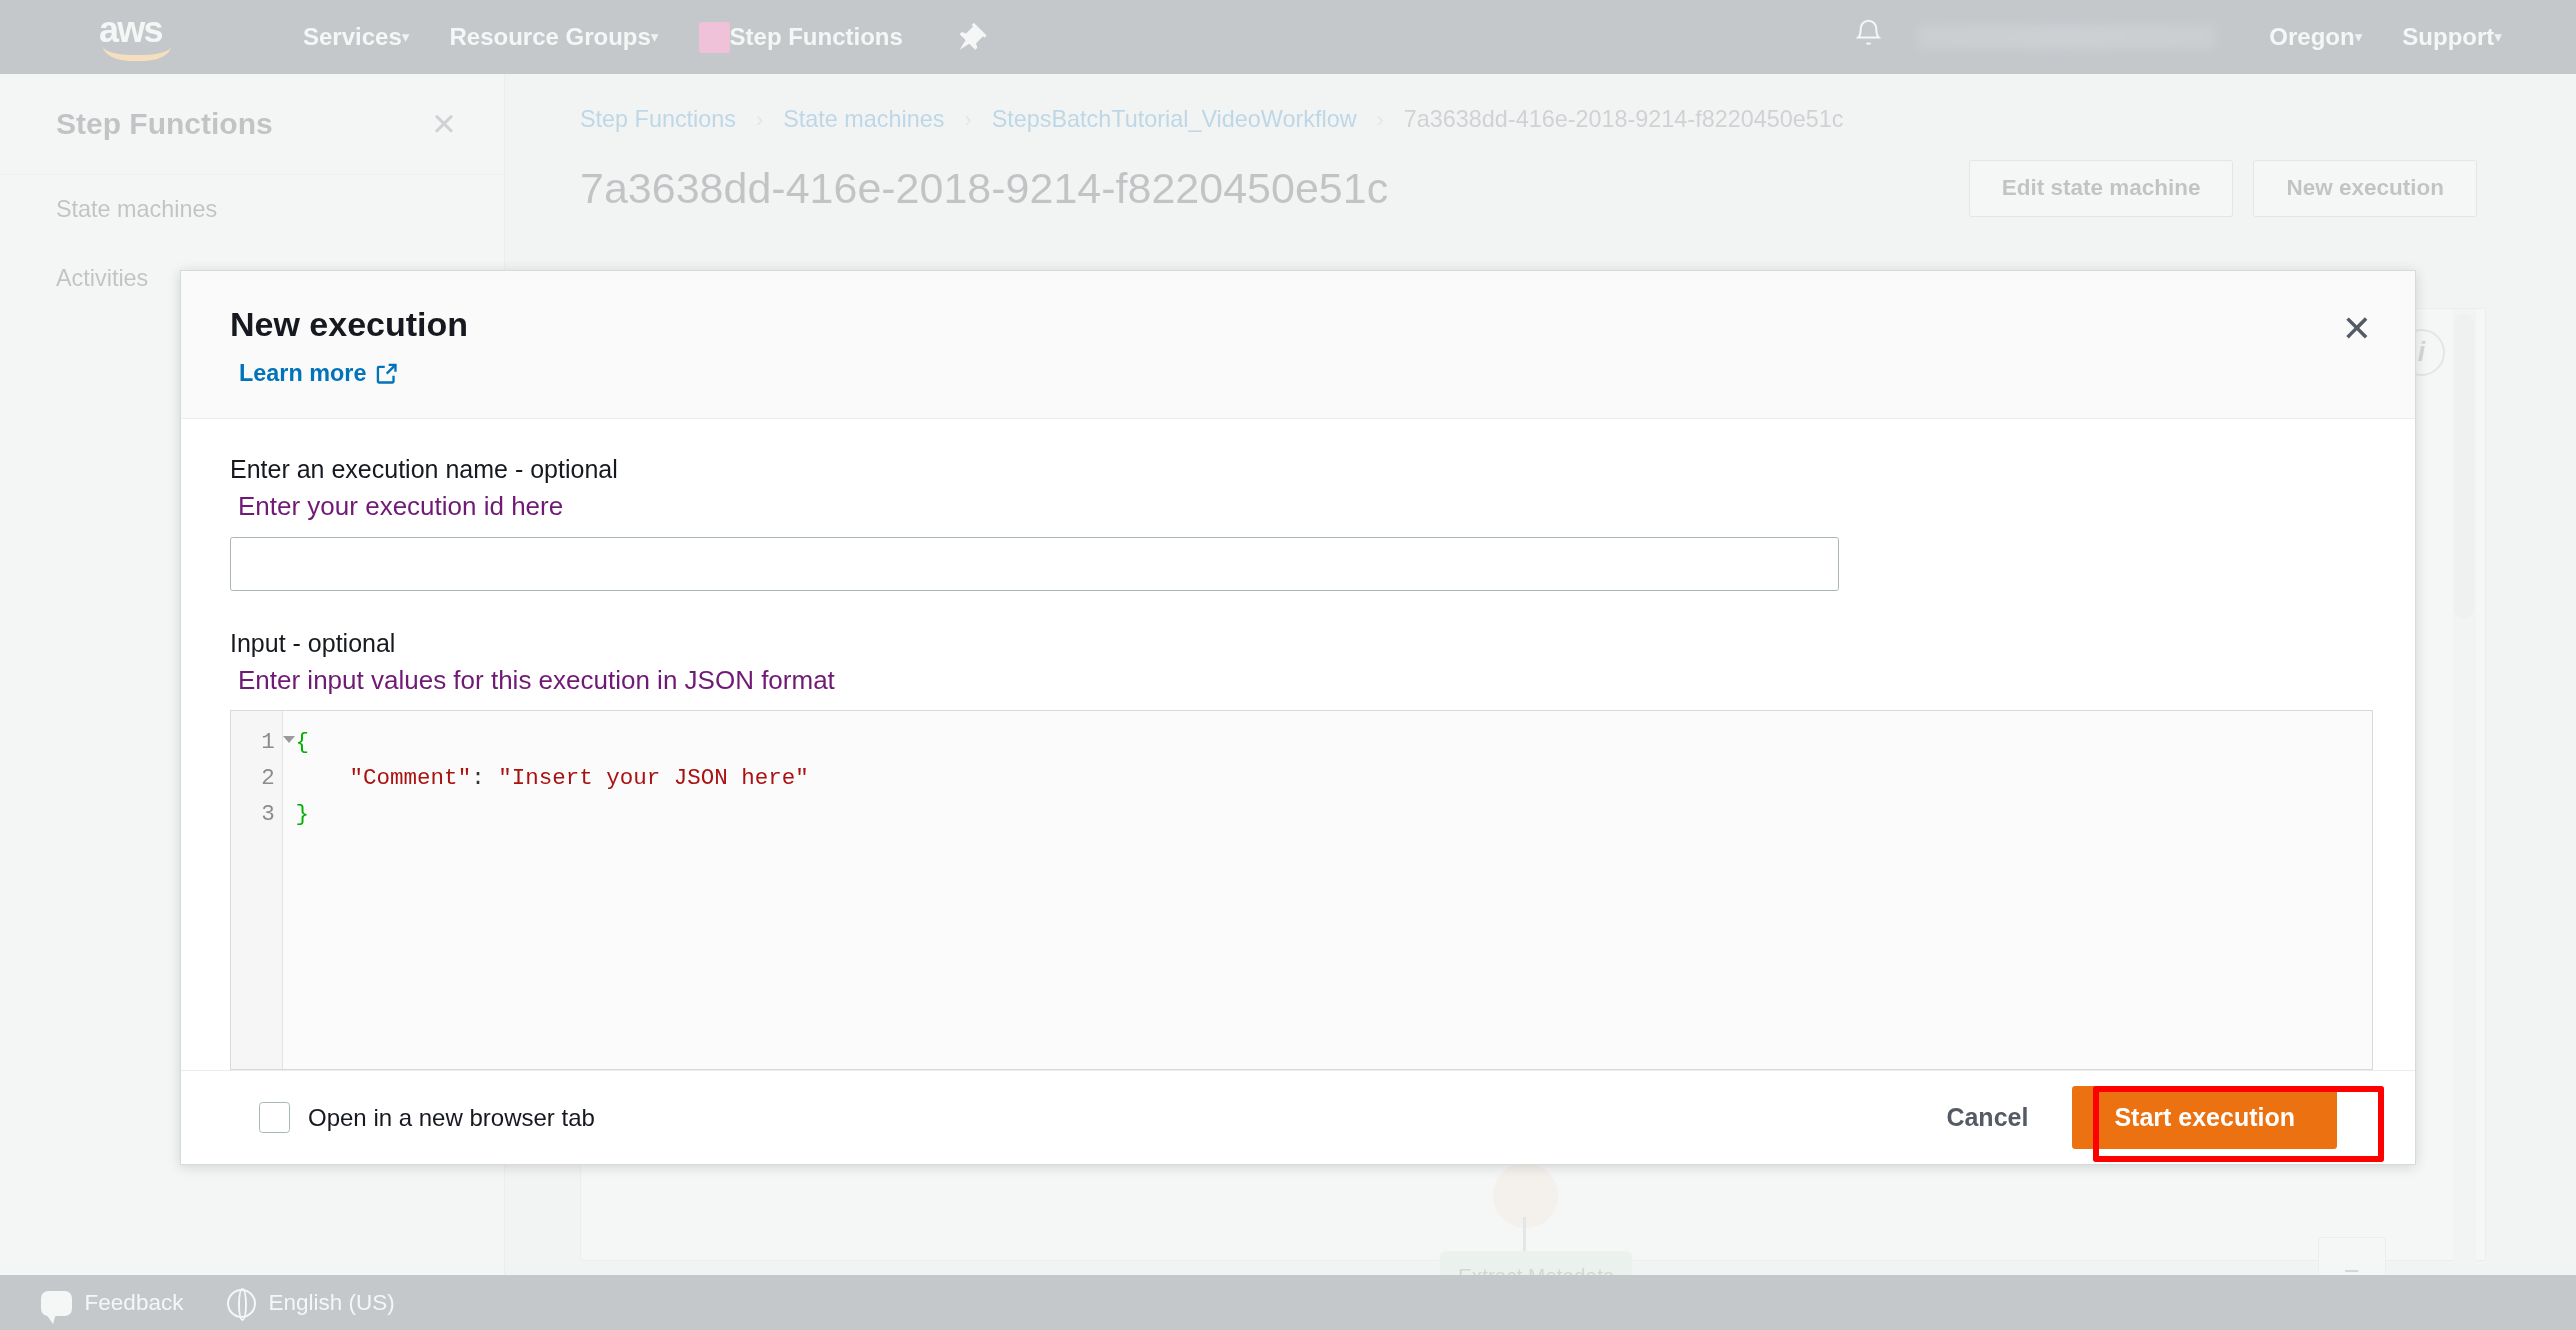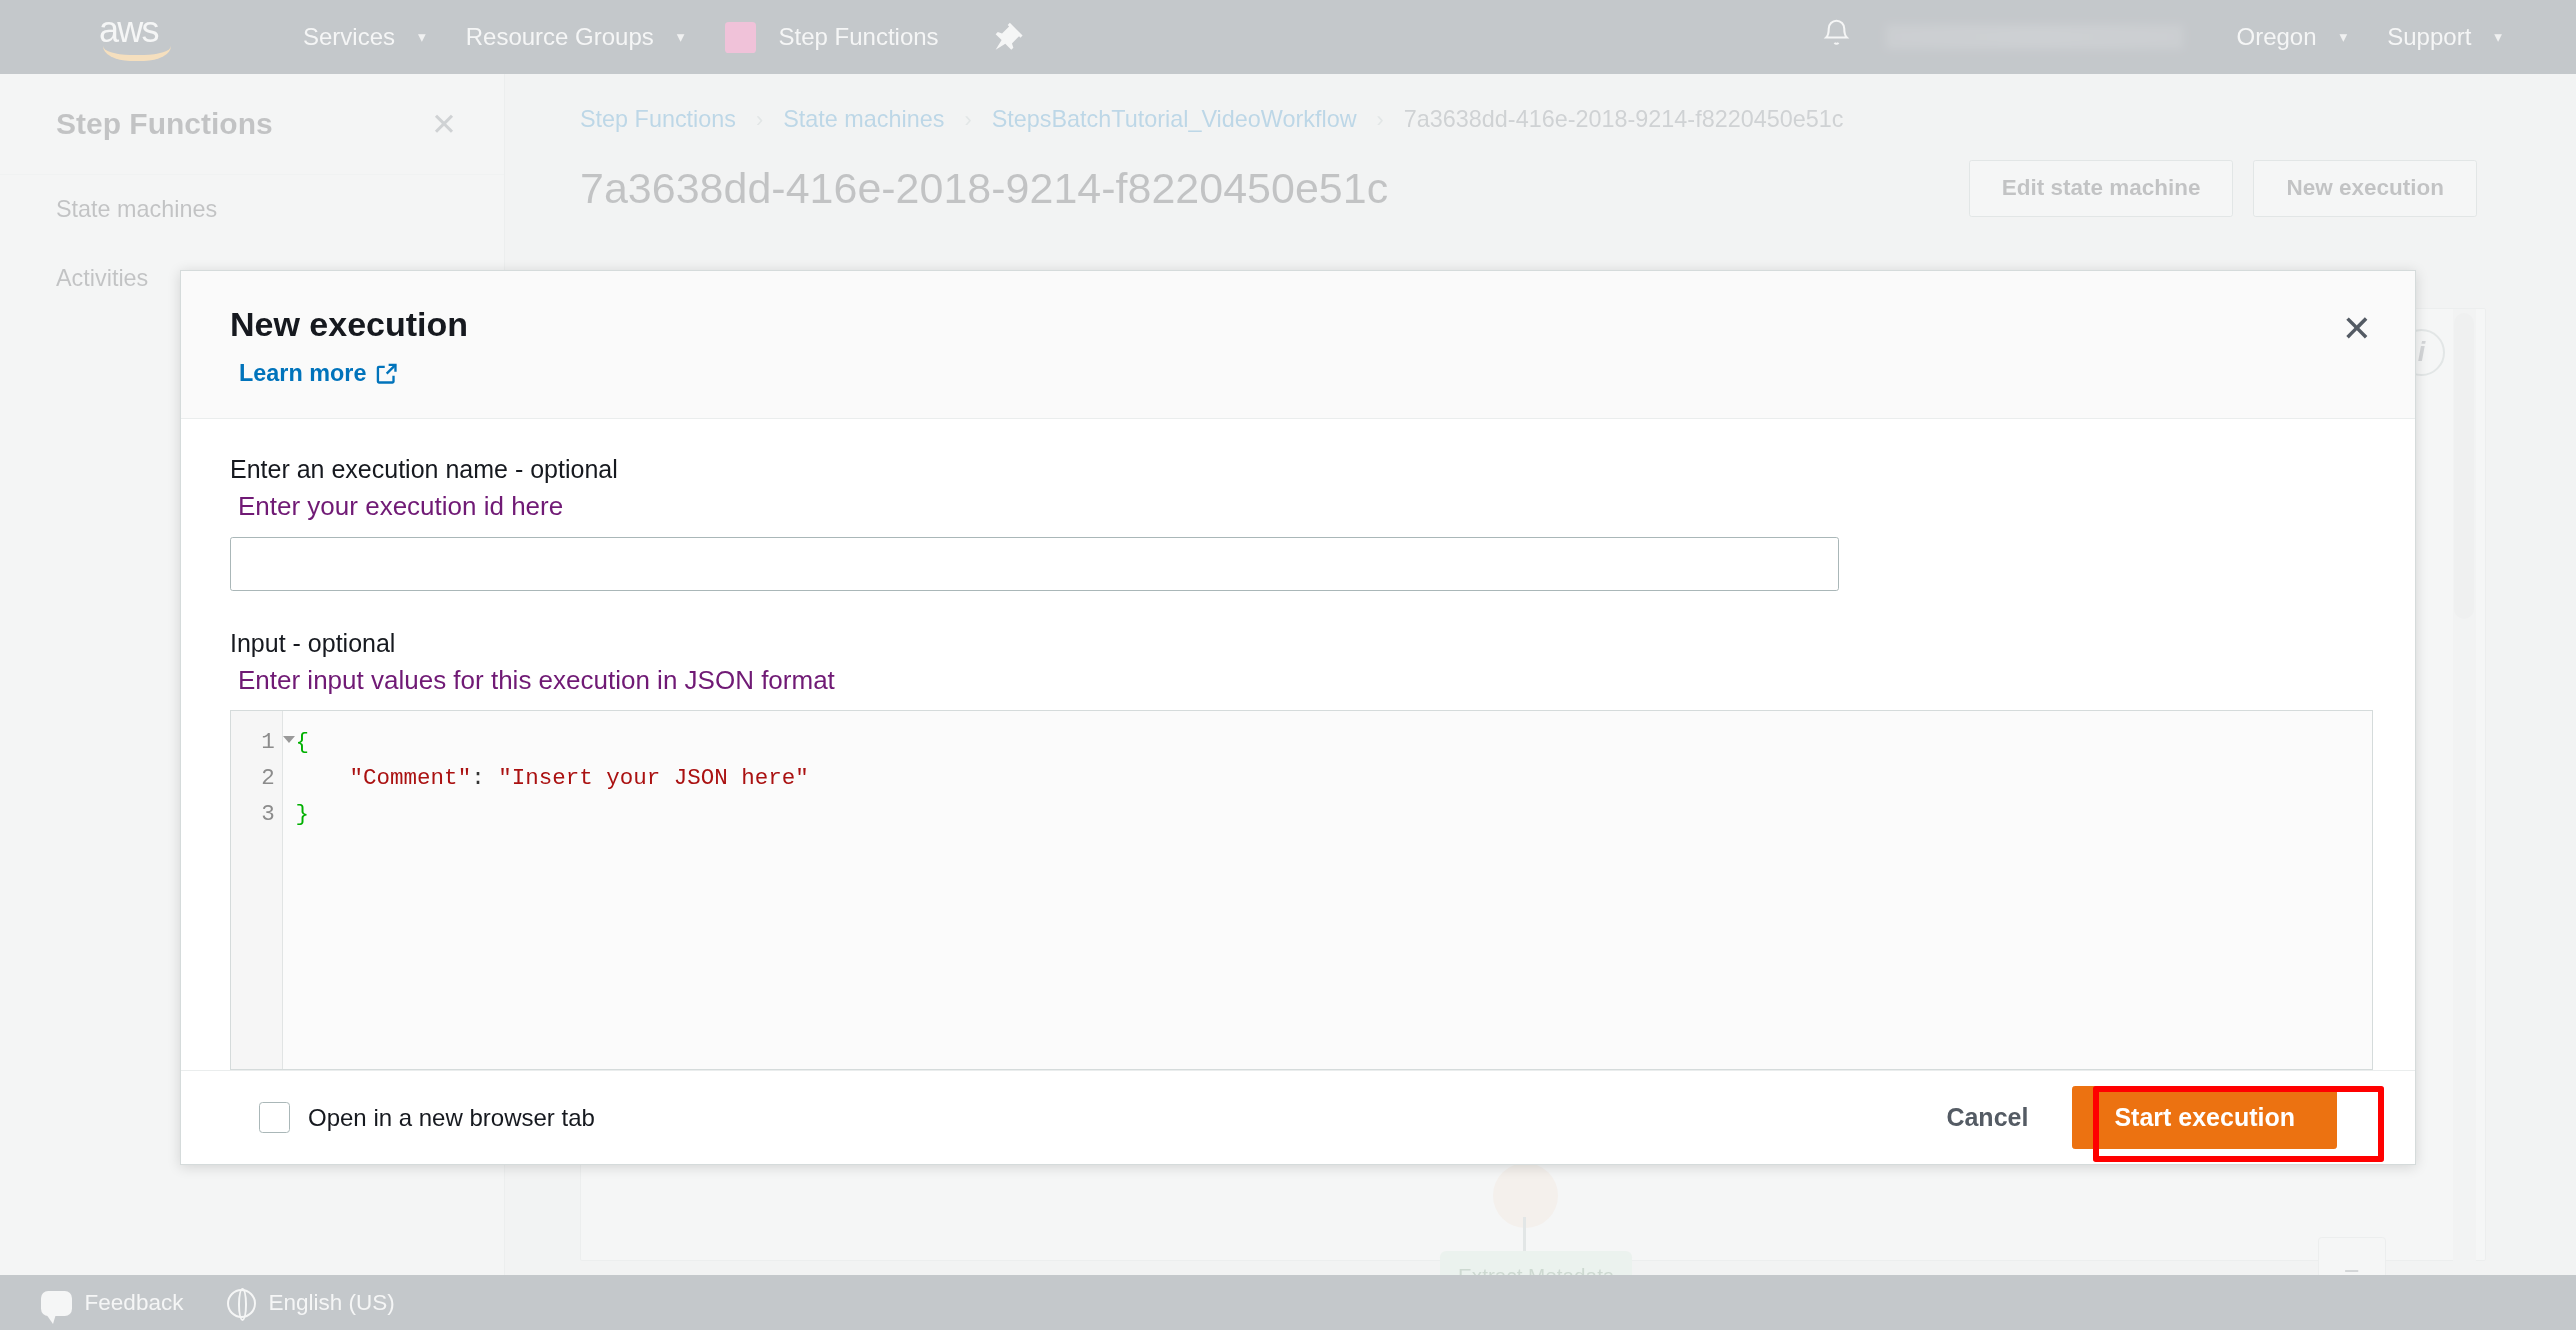--- a/index.html
+++ b/index.html
@@ -30,31 +30,31 @@
     width: 2576px; height: 74px;
     background: #232f3e;
     display: flex; align-items: center;
     color: #ffffff;
   }
   .aws-logo {
     margin-left: 99px; width: 83px; height: 47px;
     position: relative;
   }
   .aws-logo .aws-word {
-    font-size: 36px; font-weight: normal; letter-spacing: -1.8px;
+    font-size: 36px; font-weight: bold; letter-spacing: -1.8px;
     color: #ffffff; line-height: 31px; font-family: "Liberation Sans", sans-serif;
   }
   .aws-logo .aws-smile {
     width: 68px; height: 14.4px; margin-left: 3.6px; margin-top: 1.8px;
     border-bottom: 6.3px solid #ff9900;
     border-radius: 0 0 36px 36px / 0 0 20px 20px;
   }
   .nav-item {
-    display: flex; align-items: center; gap: 23px;
-    font-size: 24px; font-weight: normal; color: #ffffff;
+    display: flex; align-items: center; gap: 0;
+    font-size: 24px; font-weight: bold; color: #ffffff;
     padding: 0 20px; height: 56px; cursor: pointer;
     white-space: nowrap;
   }
   .nav-item.first { margin-left: 101px; }
   .caret { font-size: 15.3px; opacity: .9; }
   .svc-icon {
     width: 31px; height: 31px; border-radius: 3.6px;
     background: #e7157b;
     display: inline-block;
   }

